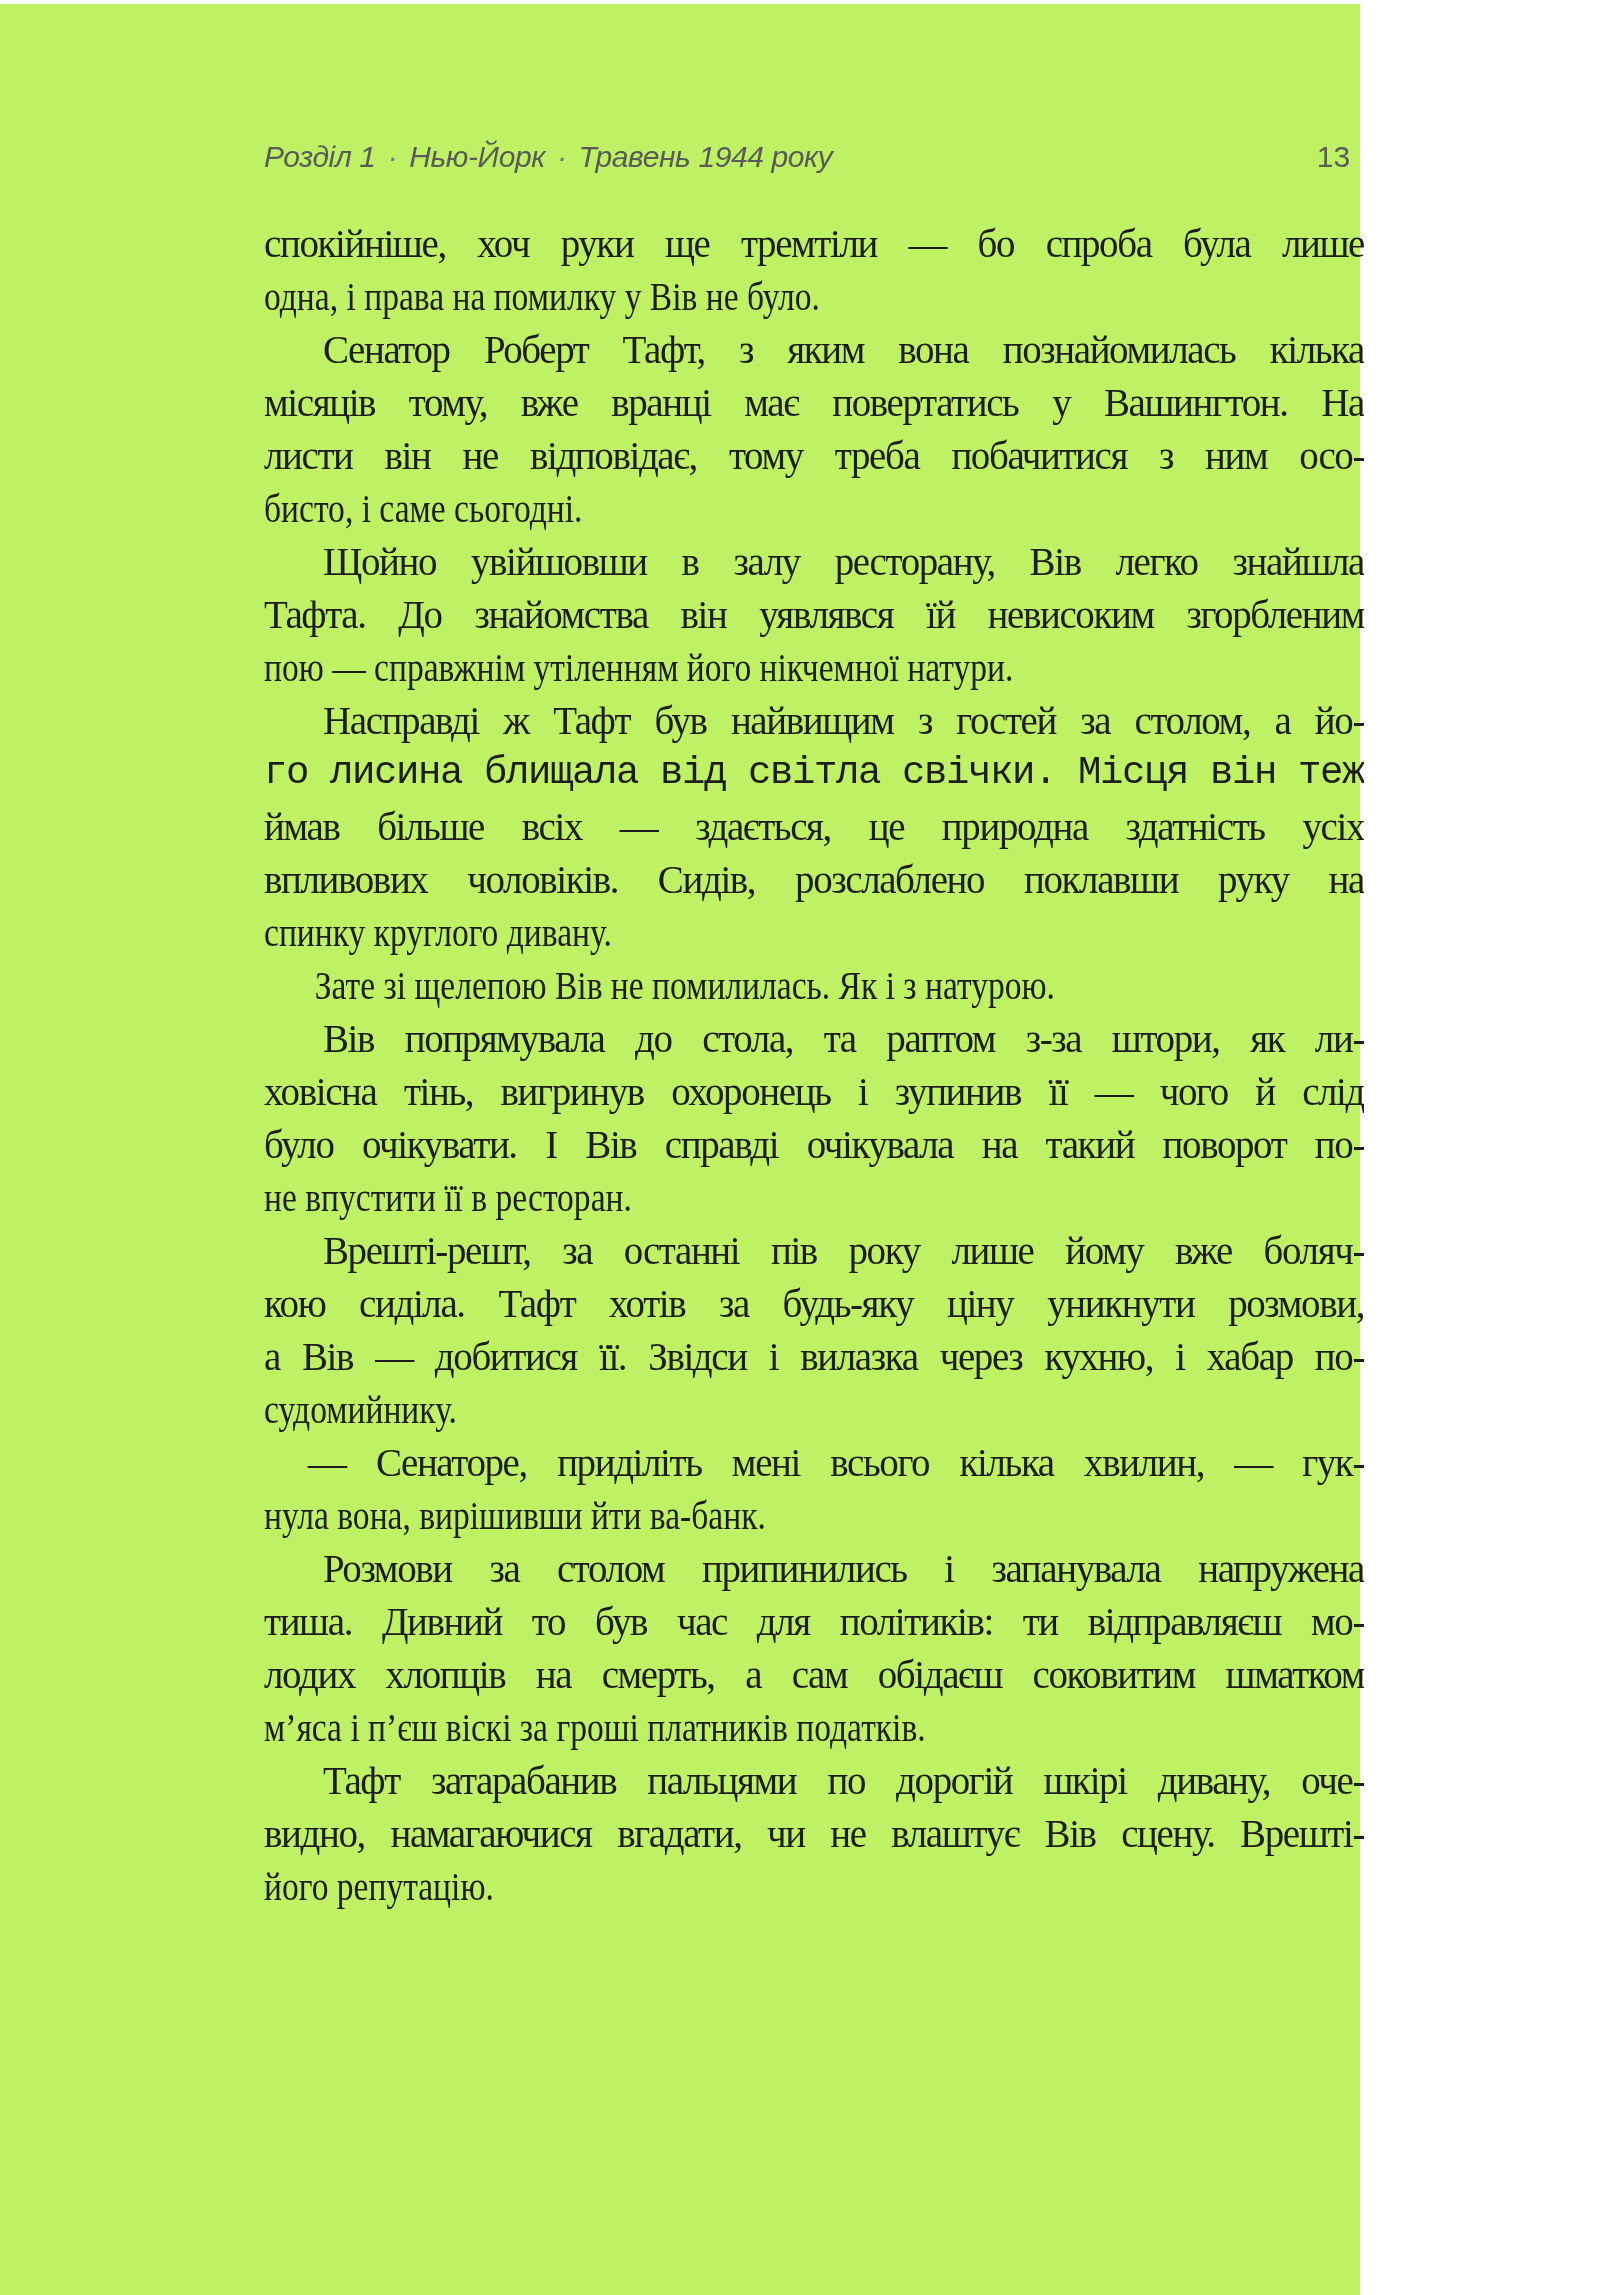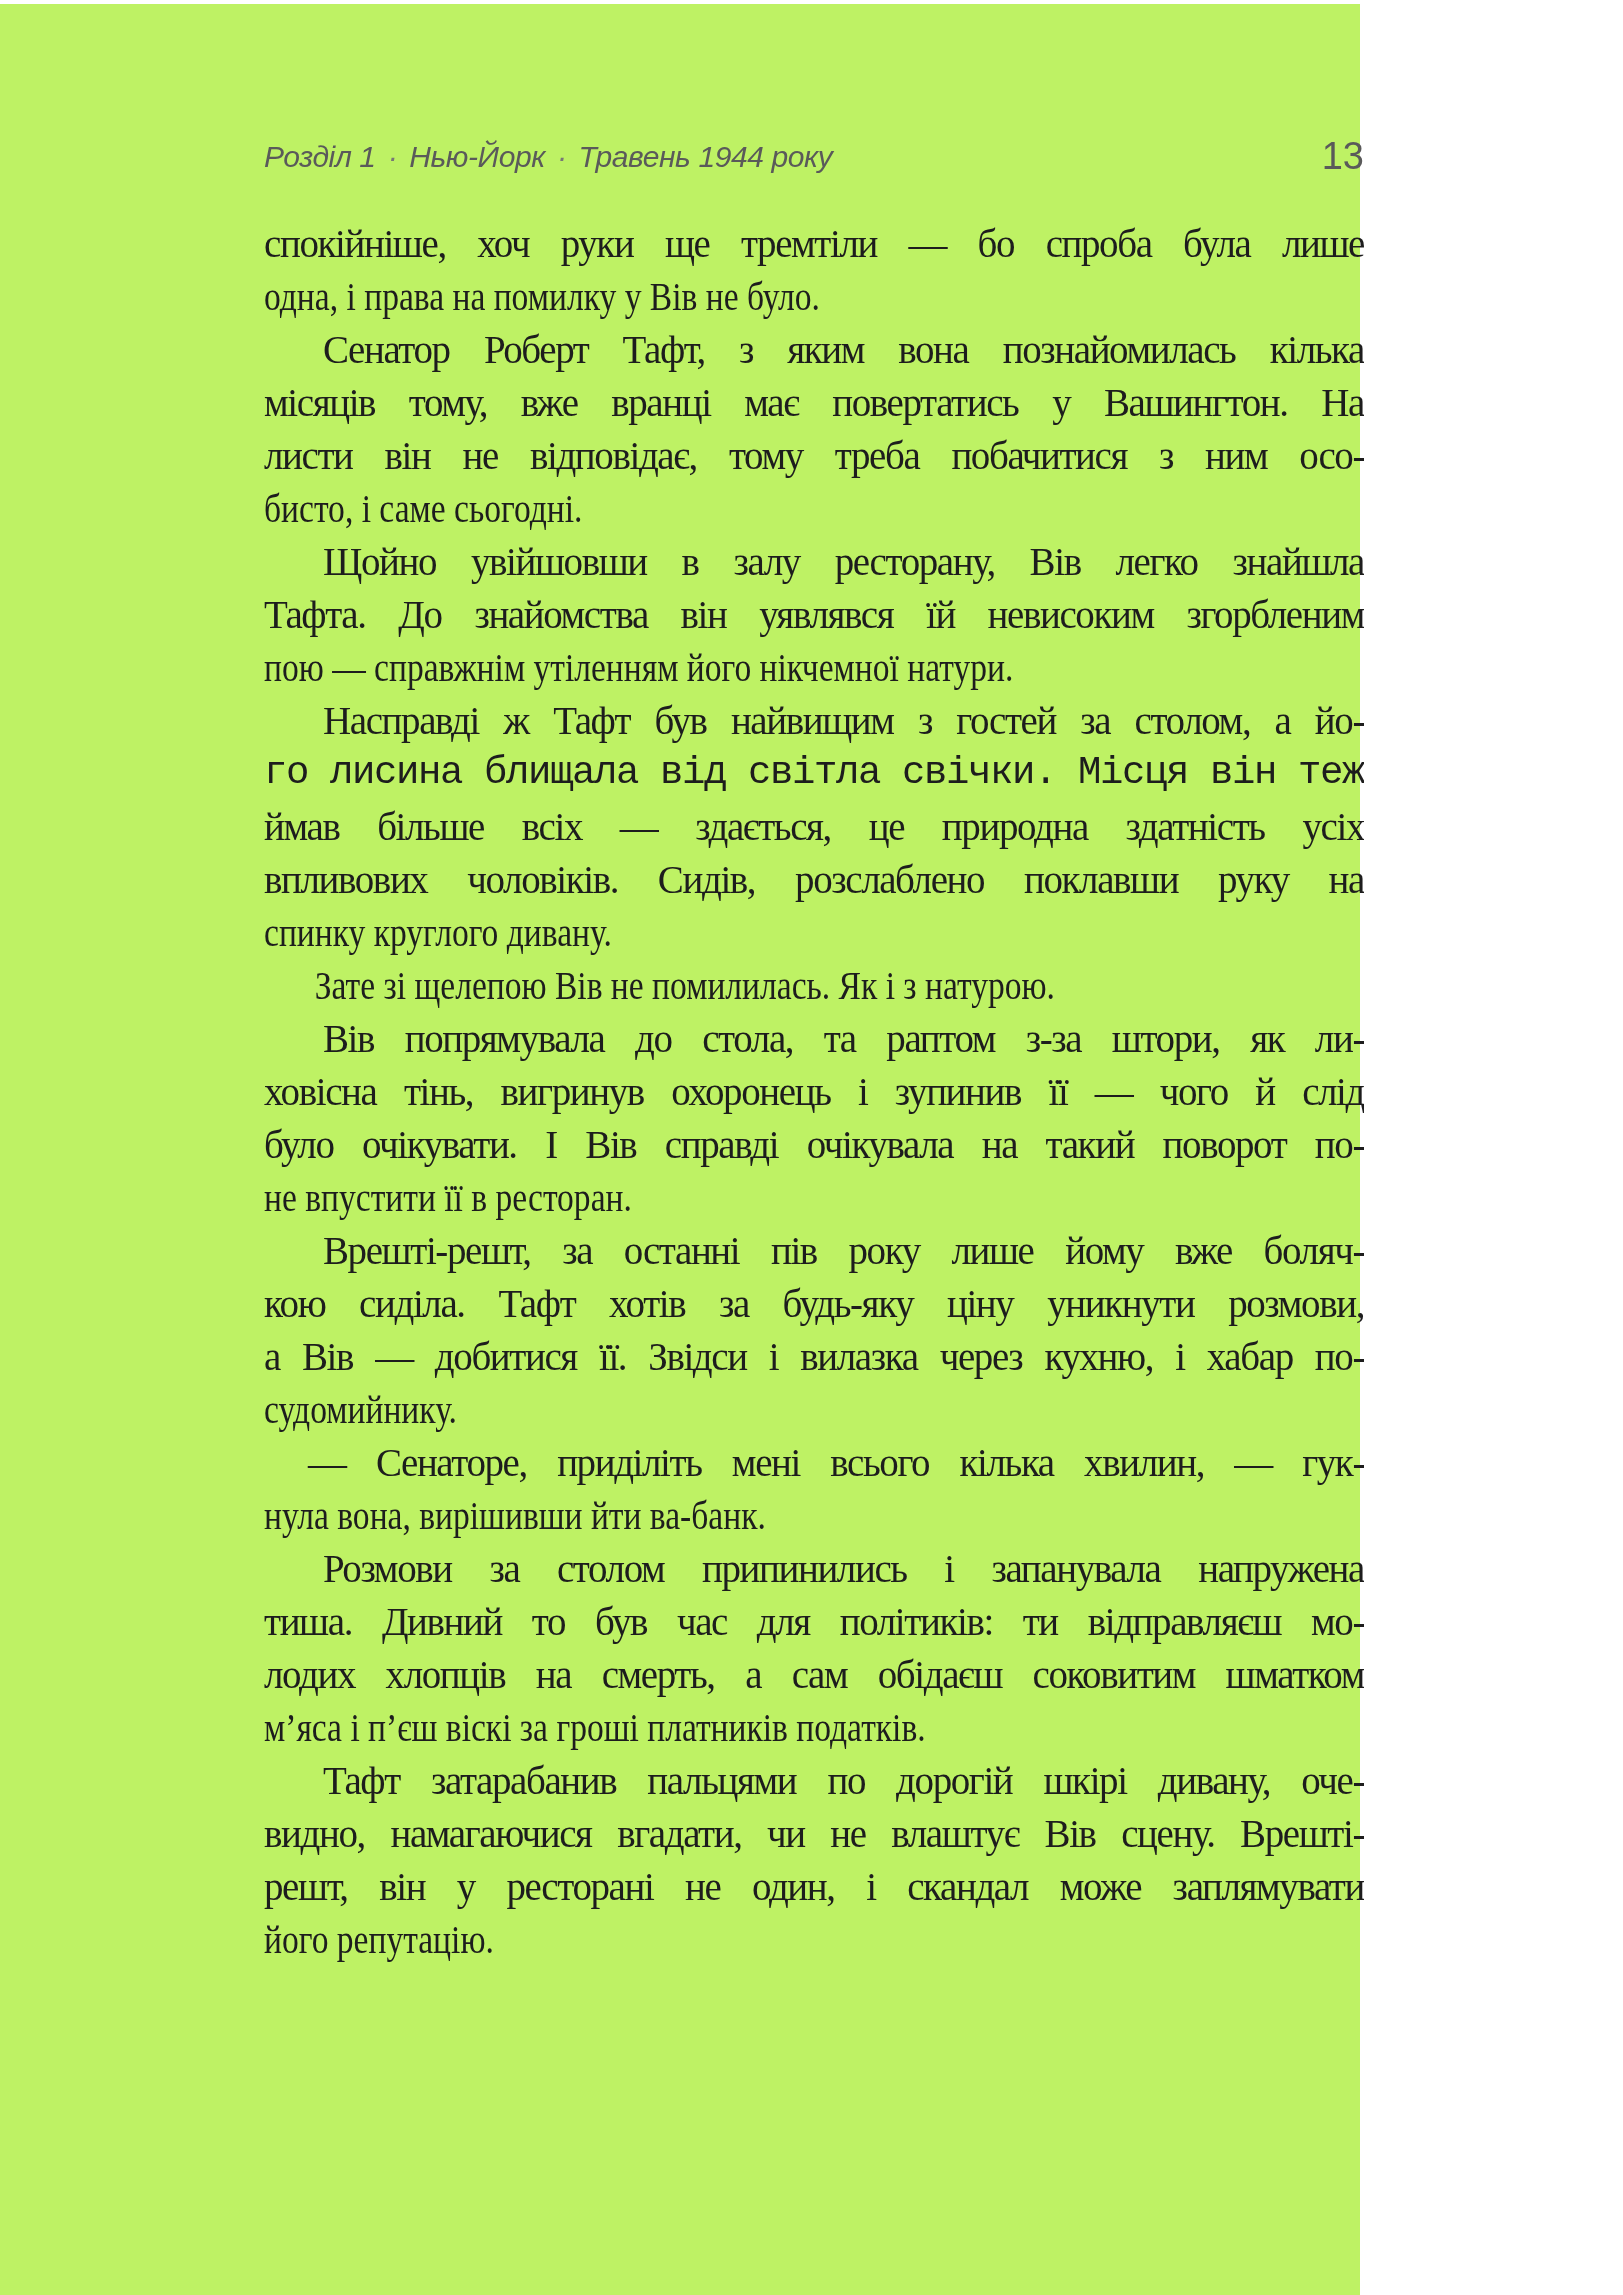--- a/index.html
+++ b/index.html
@@ -36,23 +36,23 @@
     .running-head .sep {
       display: inline-block;
       margin: 0 12px;
       color: #777;
     }
     .folio {
       position: absolute;
       top: 127px;
       left: 1303px;
       width: 61px;
-      text-align: right;
+      text-align: center;
       font-family: "Liberation Sans", "DejaVu Sans", sans-serif;
-      font-size: 38px;
+      font-size: 30px;
       color: #5a5a5a;
       line-height: 51px;
     }
     .body-text {
       position: absolute;
       top: 213px;
       left: 264px;
       width: 1100px;
       font-family: "Liberation Serif", "DejaVu Serif", serif;
       font-size: 39px;
@@ -112,17 +112,16 @@
       <span class="line justify" style="letter-spacing: -1.4px; word-spacing: -1.7px;">а Вів — добитися її. Звідси і вилазка через кухню, і хабар по-</span>
       <span class="line" style="transform: scaleX(0.86);">судомийнику.</span>
       <span class="line justify indent-dash" style="letter-spacing: -1.4px; word-spacing: -1.7px;">— Сенаторе, приділіть мені всього кілька хвилин, — гук-</span>
       <span class="line" style="transform: scaleX(0.86);">нула вона, вирішивши йти ва-банк.</span>
       <span class="line justify indent" style="letter-spacing: -1.4px; word-spacing: -1.7px;">Розмови за столом припинились і запанувала напружена</span>
       <span class="line justify" style="letter-spacing: -1.4px; word-spacing: -1.7px;">тиша. Дивний то був час для політиків: ти відправляєш мо-</span>
       <span class="line justify" style="letter-spacing: -1.4px; word-spacing: -1.7px;">лодих хлопців на смерть, а сам обідаєш соковитим шматком</span>
       <span class="line" style="transform: scaleX(0.86);">м’яса і п’єш віскі за гроші платників податків.</span>
       <span class="line justify indent" style="letter-spacing: -1.4px; word-spacing: -1.7px;">Тафт затарабанив пальцями по дорогій шкірі дивану, оче-</span>
       <span class="line justify" style="letter-spacing: -1.4px; word-spacing: -1.7px;">видно, намагаючися вгадати, чи не влаштує Вів сцену. Врешті-</span>
-      <span class="line justify" style="letter-spacing: -1.4px; word-spacing: -1.7px;">решт, він у ресторані не один, і скандал може заплямувати</span>
       <span class="line" style="transform: scaleX(0.86);">його репутацію.</span>
     </div>
 </div>
 
 
 </body></html>

